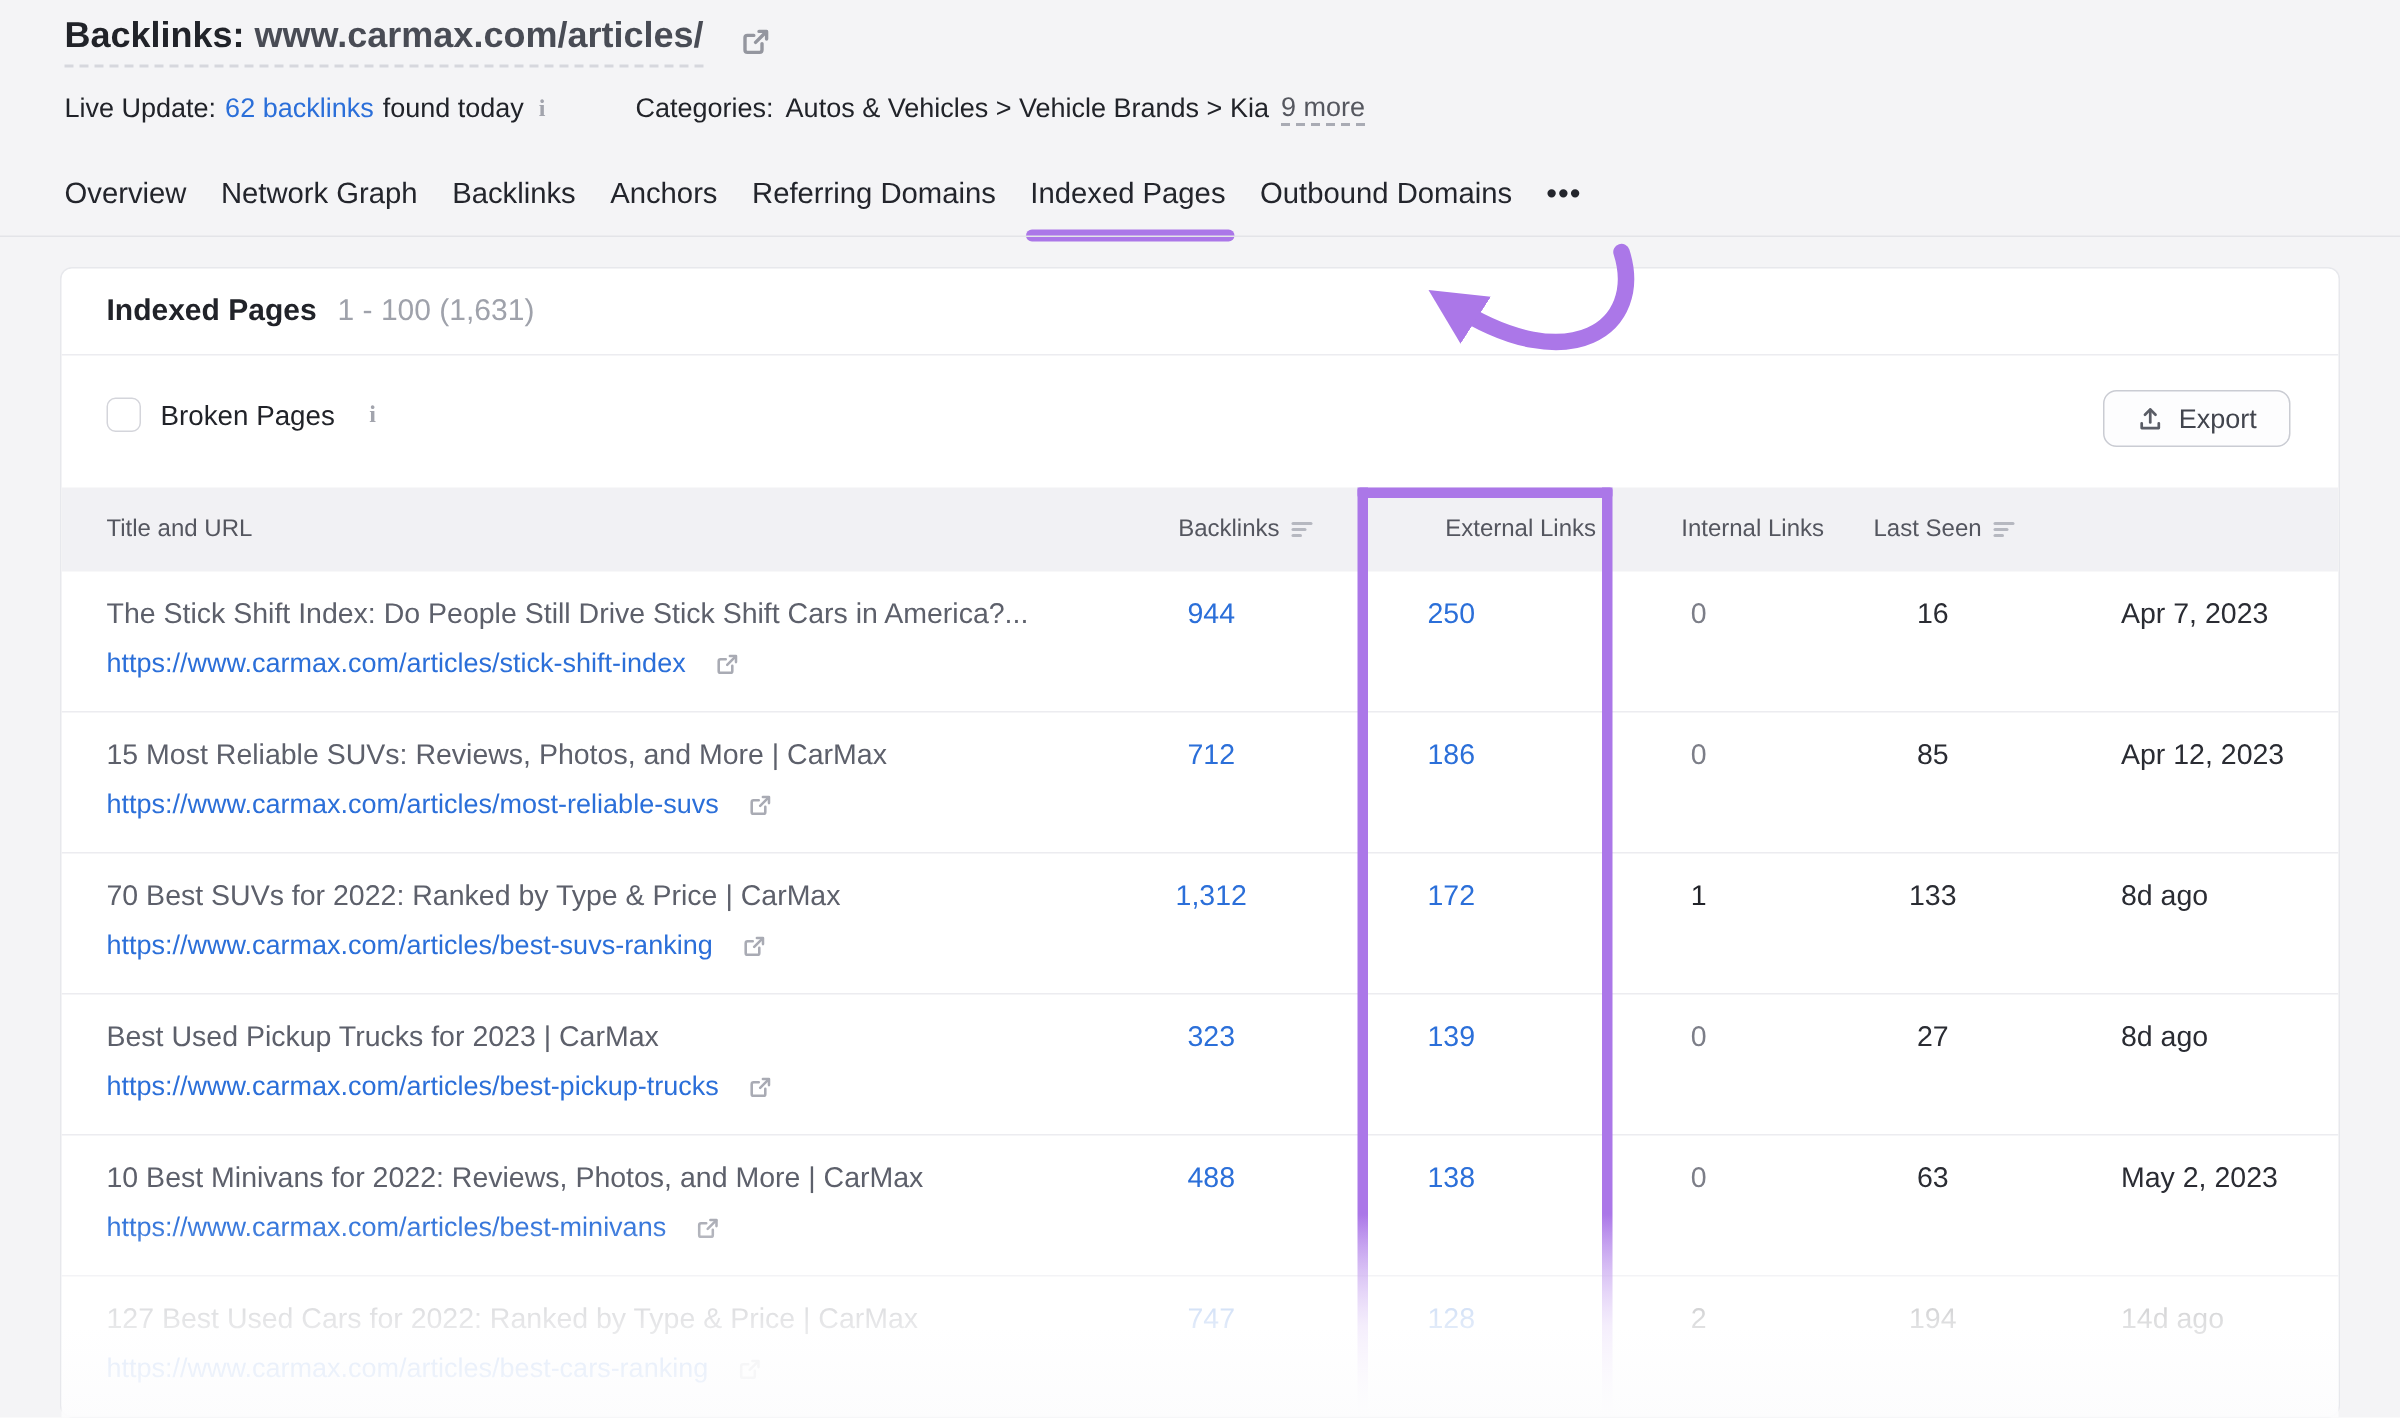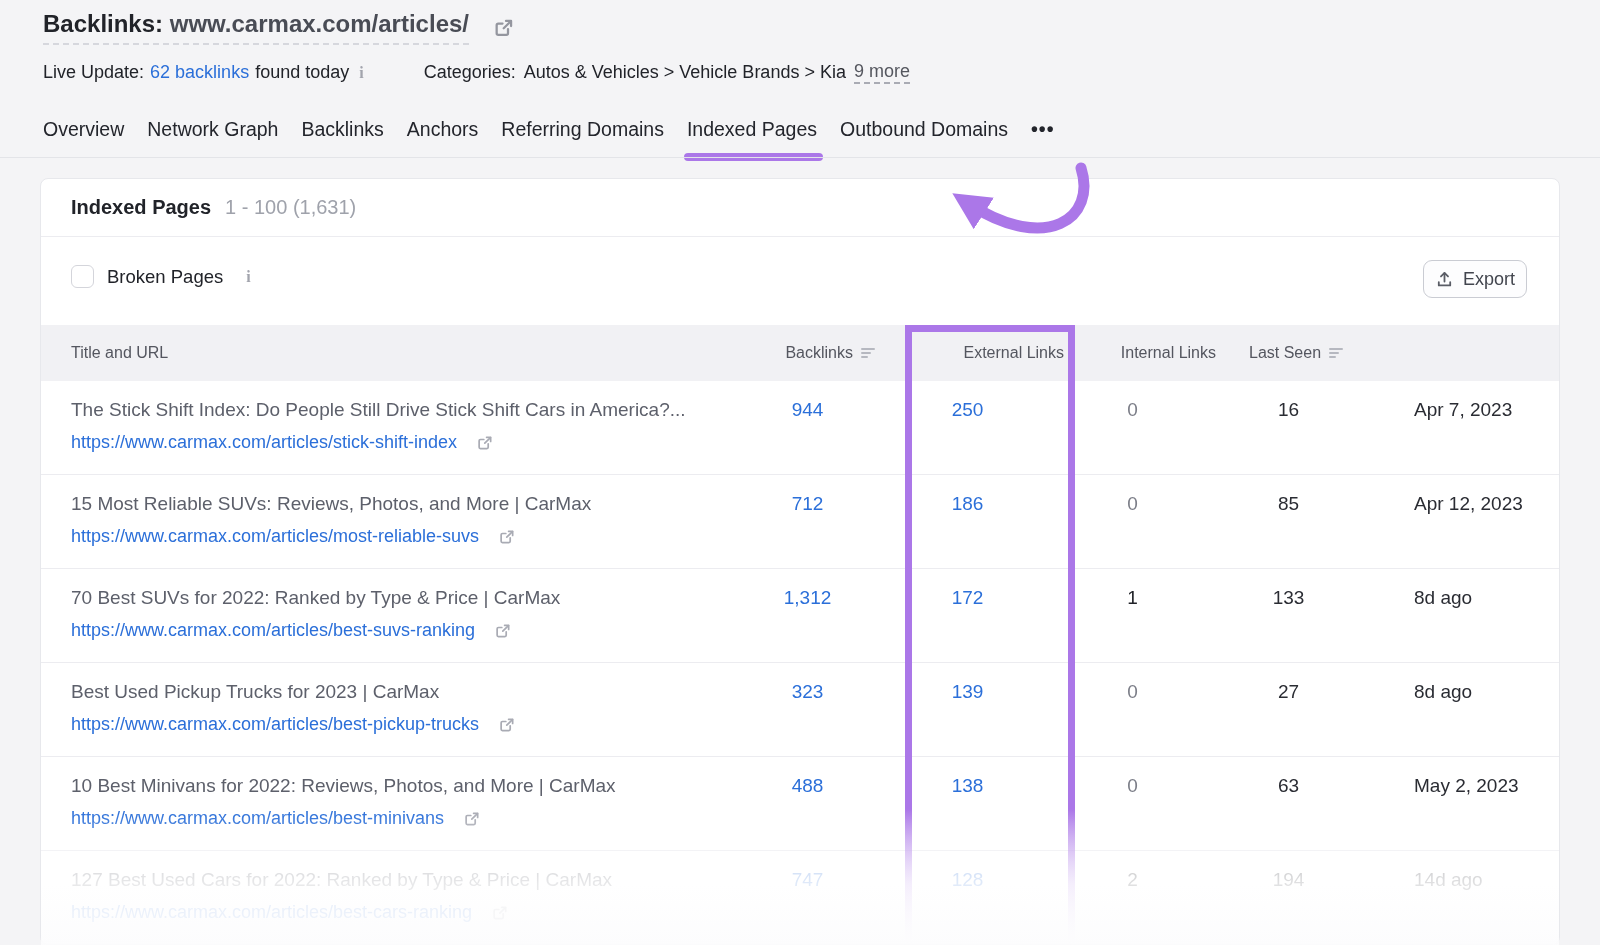--- a/index.html
+++ b/index.html
@@ -38,21 +38,21 @@
     position:absolute;left:40px;top:178px;width:1520px;height:767px;
     background:#fff;border:1px solid #e7e8ec;border-radius:8px;overflow:hidden;
   }
   .card-head{height:58px;display:flex;align-items:center;padding-left:30px;border-bottom:1px solid var(--border);}
   .card-title{font-size:20px;font-weight:700;}
   .card-range{font-size:20px;color:#9fa2ab;margin-left:14px;}
   .controls{position:relative;height:88px;}
   .broken{position:absolute;left:30px;top:28px;display:flex;align-items:center;gap:13px;font-size:18.5px;}
   .checkbox{width:23px;height:23px;border:1px solid #d4d5db;border-radius:6px;background:#fff;cursor:pointer;}
   .export-btn{
-    position:absolute;right:32px;top:23px;width:104px;height:38px;
+    position:absolute;right:32px;top:23px;width:125px;height:38px;
     display:flex;align-items:center;justify-content:center;gap:9px;
     border:1px solid #caccd3;border-radius:9px;background:#fdfdfe;
     font-size:18px;color:#42454e;cursor:pointer;
   }
   
   .grid{display:grid;grid-template-columns:705px 160px 170px 155px 165px 165px;}
   .thead{background:var(--headerbg);height:56px;font-size:16px;color:#54565f;}
   .th{display:flex;align-items:center;gap:7px;}
   .th-title{padding-left:30px;}
   .th-backlinks{justify-content:flex-end;padding-right:30px;cursor:pointer;}

